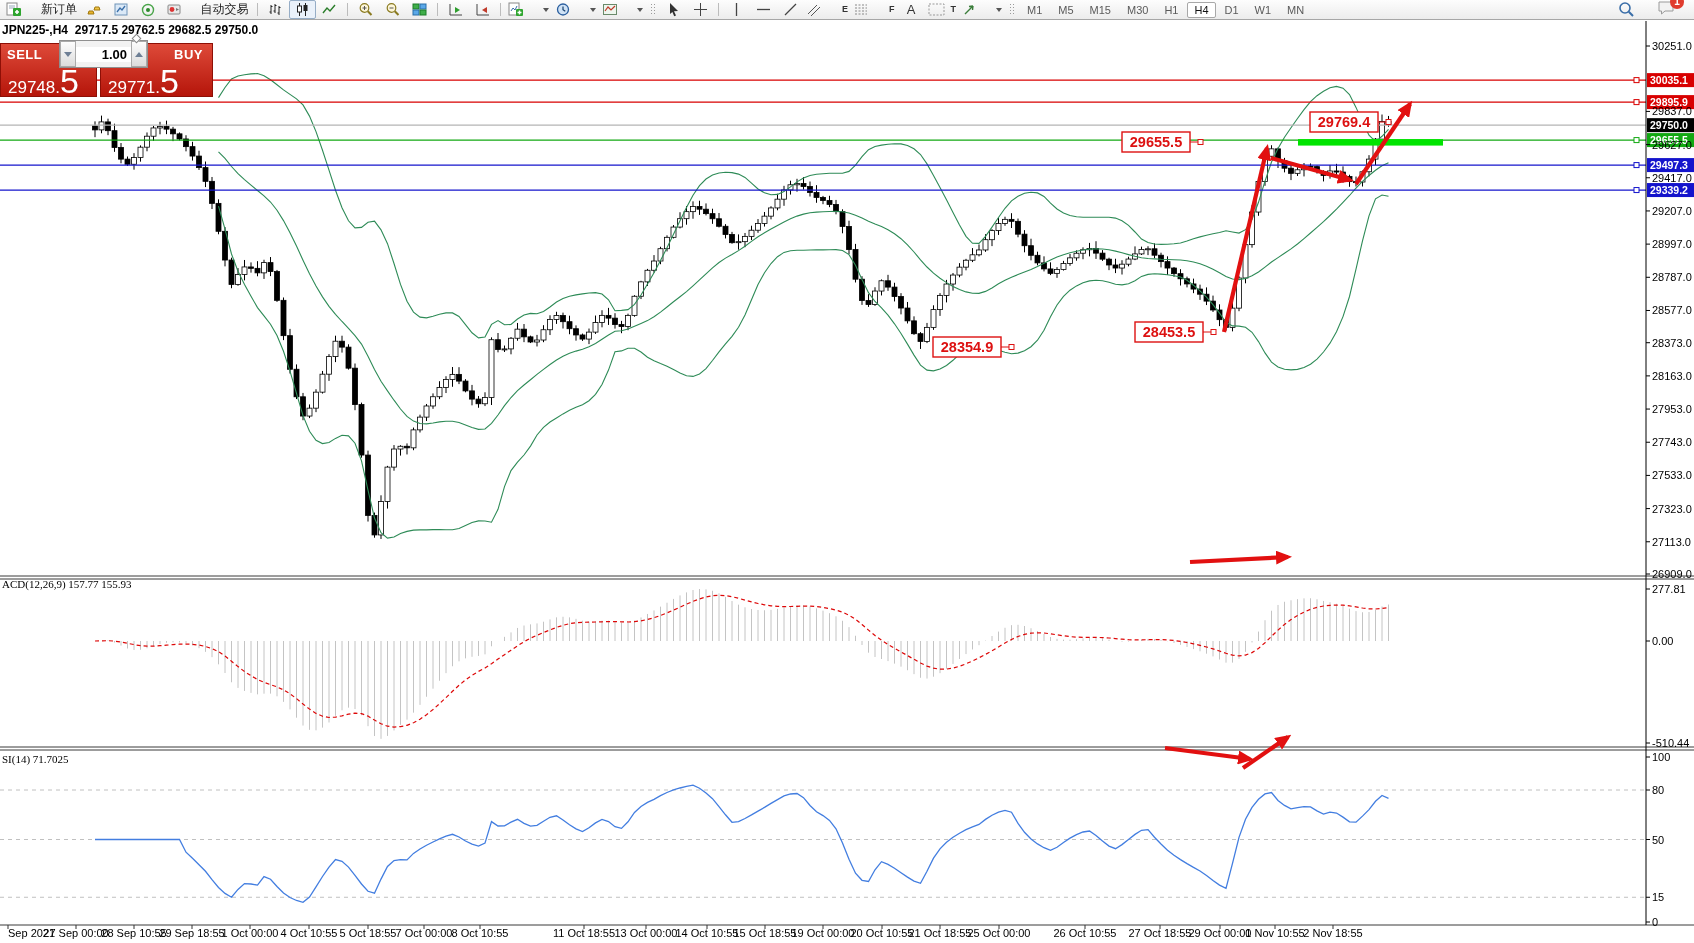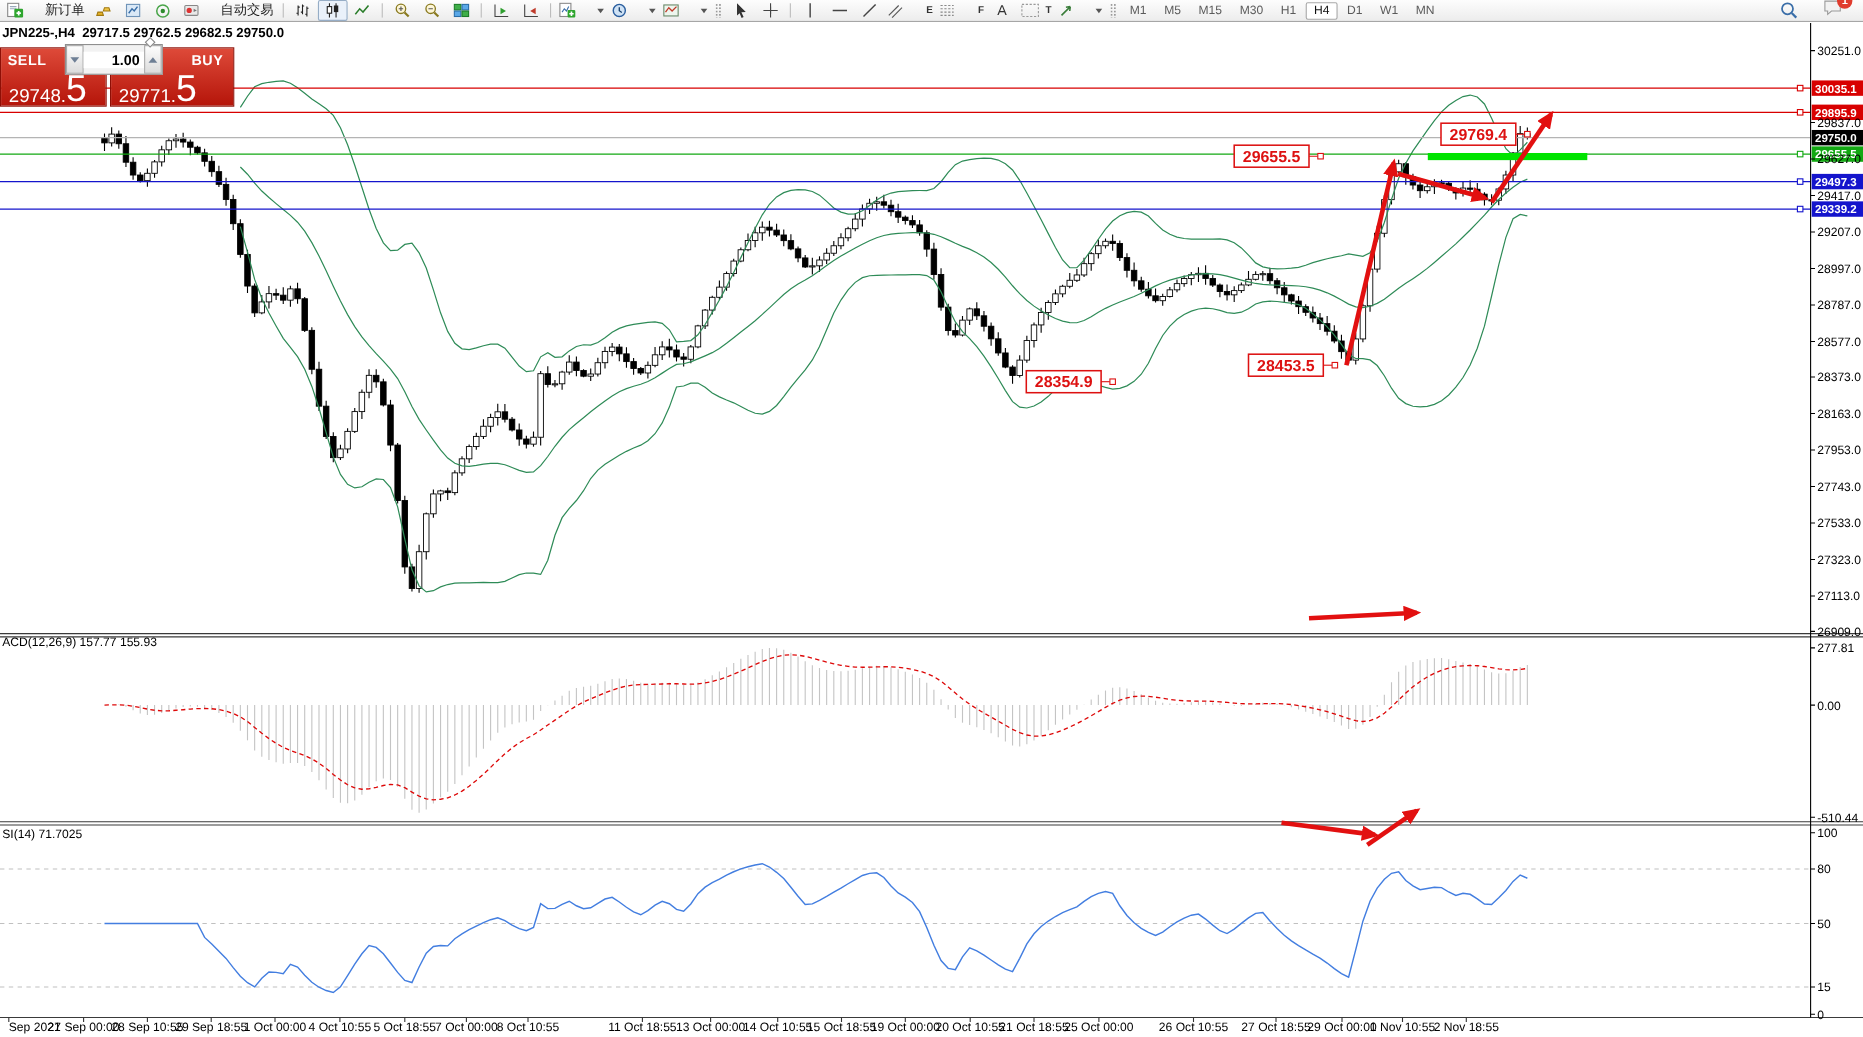--- a/index.html
+++ b/index.html
@@ -24,21 +24,21 @@
   .tf.active{background:#fff;border-color:#a8a8a8;color:#111;}
   .tb-right{margin-left:auto;display:flex;align-items:center;gap:22px;padding-right:18px;}
   .chatwrap{position:relative;}
   .badge{position:absolute;top:-5px;right:-8px;width:14px;height:14px;border-radius:50%;
     background:#e03c2e;color:#fff;font-size:10px;font-weight:bold;display:flex;
     align-items:center;justify-content:center;}
   
   #csvg{position:absolute;top:20px;left:0;}
   .ctitle{position:absolute;left:2px;top:23px;font-size:12px;font-weight:bold;color:#000;
     white-space:pre;}
-  .indlab{position:absolute;left:2px;font-size:11px;color:#000;}
+  .indlab{position:absolute;left:2px;font-size:11px;color:#000;font-family:Liberation Serif, serif;}
   
   .tpanel{position:absolute;left:0;top:40px;width:243px;height:59px;}
   .tbtn{position:absolute;top:3px;height:54px;background:linear-gradient(#de4a39,#b5150a);
     border:1px solid #8e0f06;box-sizing:border-box;}
   .tsell{left:0;width:97px;}
   .tbuy{left:100px;width:113px;}
   .sidelbl{position:absolute;top:3px;font-size:13px;font-weight:bold;color:#fff;letter-spacing:.5px;}
   .tsell .sidelbl{left:6px;}
   .tbuy .sidelbl{right:9px;}
   .bigprice{position:absolute;left:7px;bottom:0px;color:#fff;font-weight:normal;

